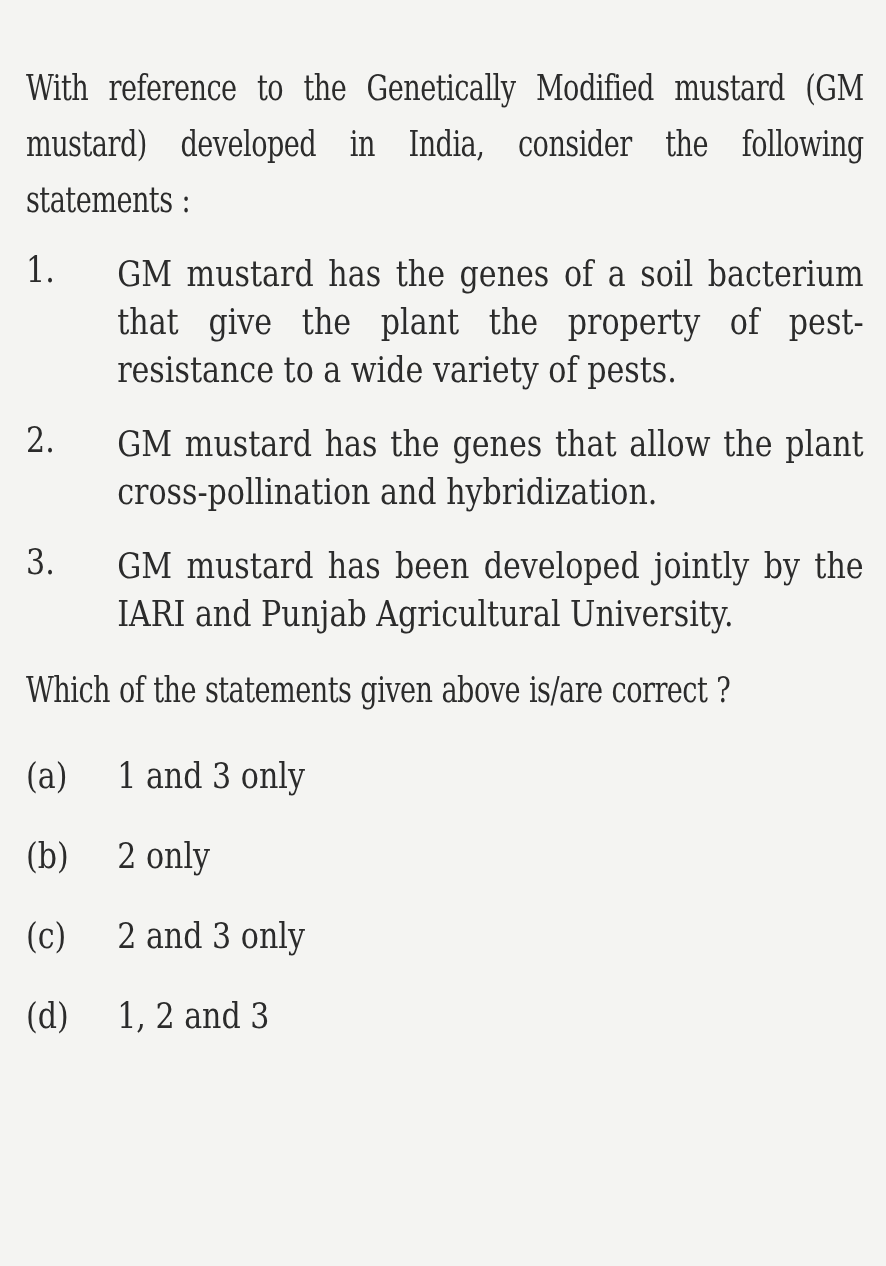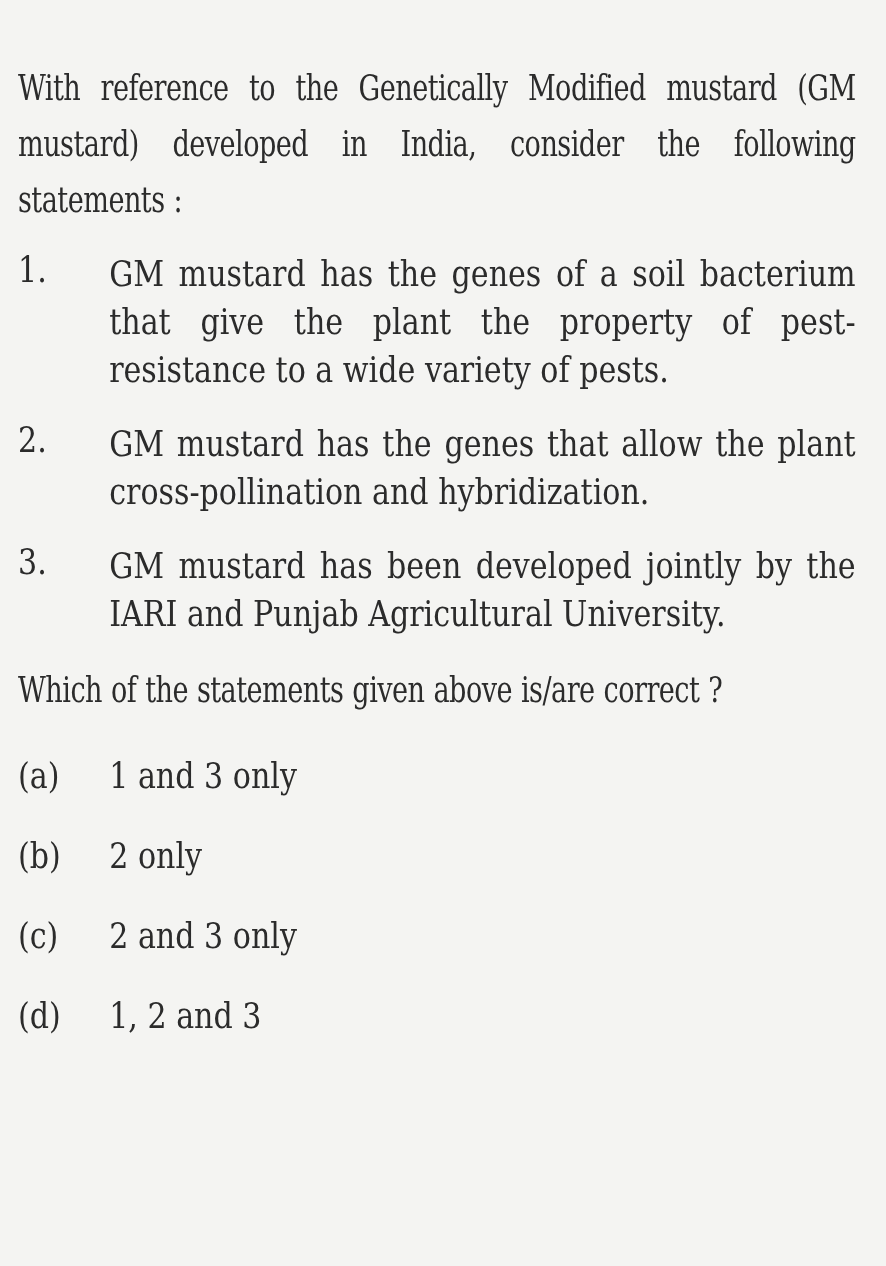--- a/index.html
+++ b/index.html
@@ -10,21 +10,21 @@
     width: 886px;
     height: 1266px;
     background: #f4f4f2;
     color: #2b2b2b;
     font-family: "DejaVu Serif", "Liberation Serif", serif;
     overflow: hidden;
     position: relative;
   }
   .page {
     position: absolute;
-    left: 18px;
+    left: 26px;
     top: 60px;
     width: 838px;
   }
   .para {
     font-size: 35px;
     line-height: 56px;
     text-align: justify;
     text-align-last: left;
     letter-spacing: -0.6px;
     word-spacing: 1px;

